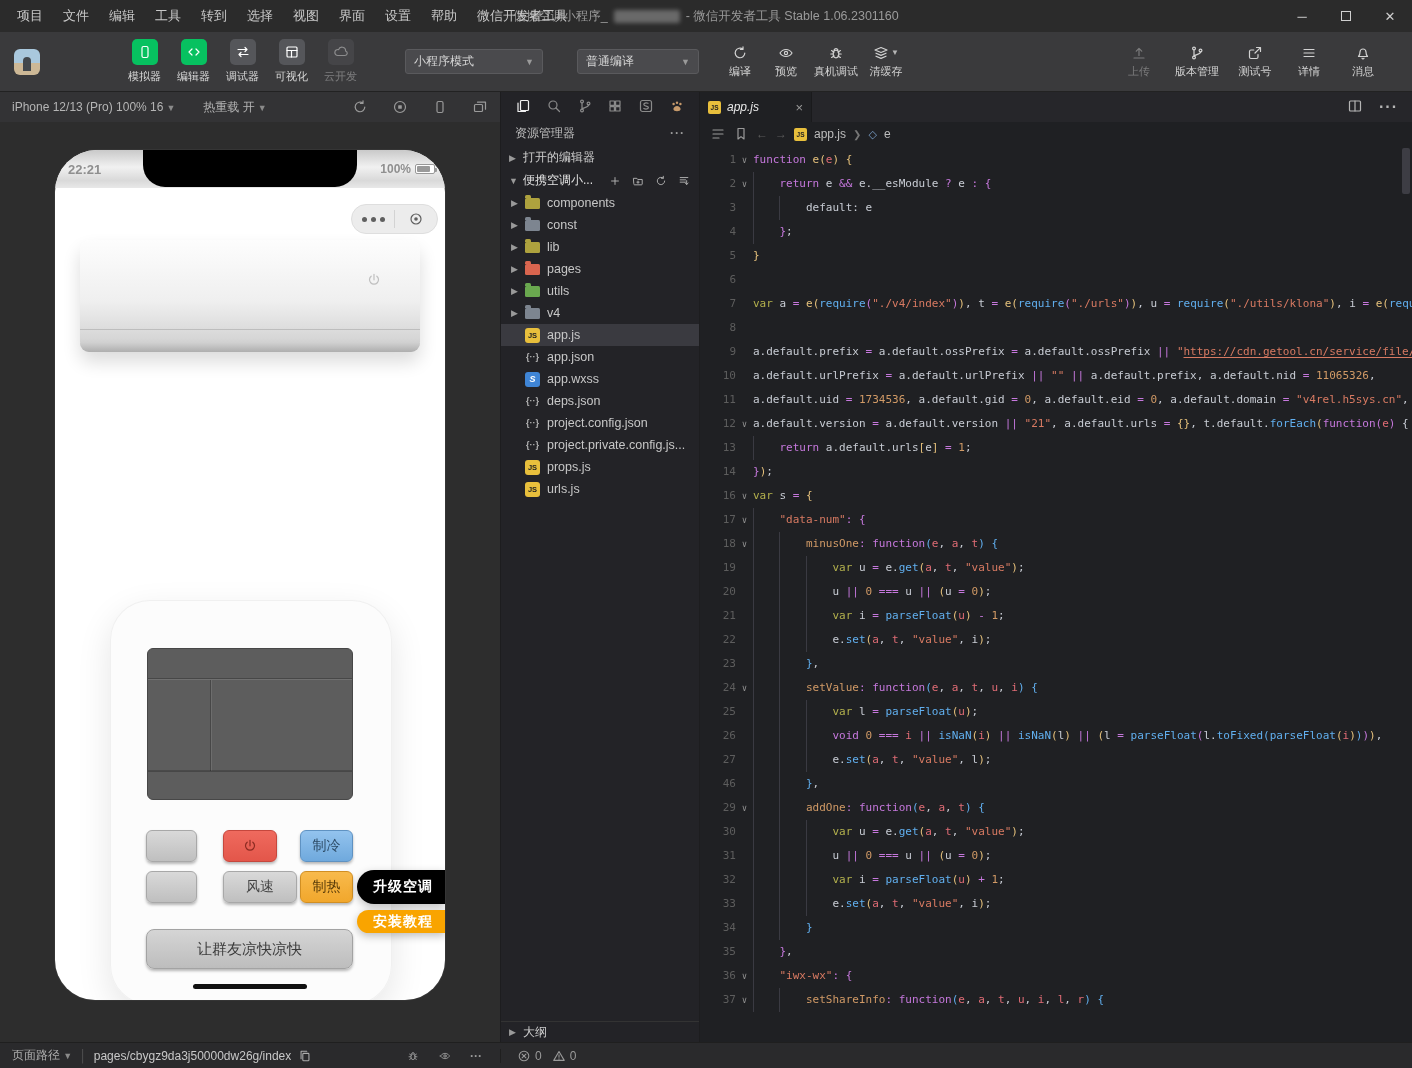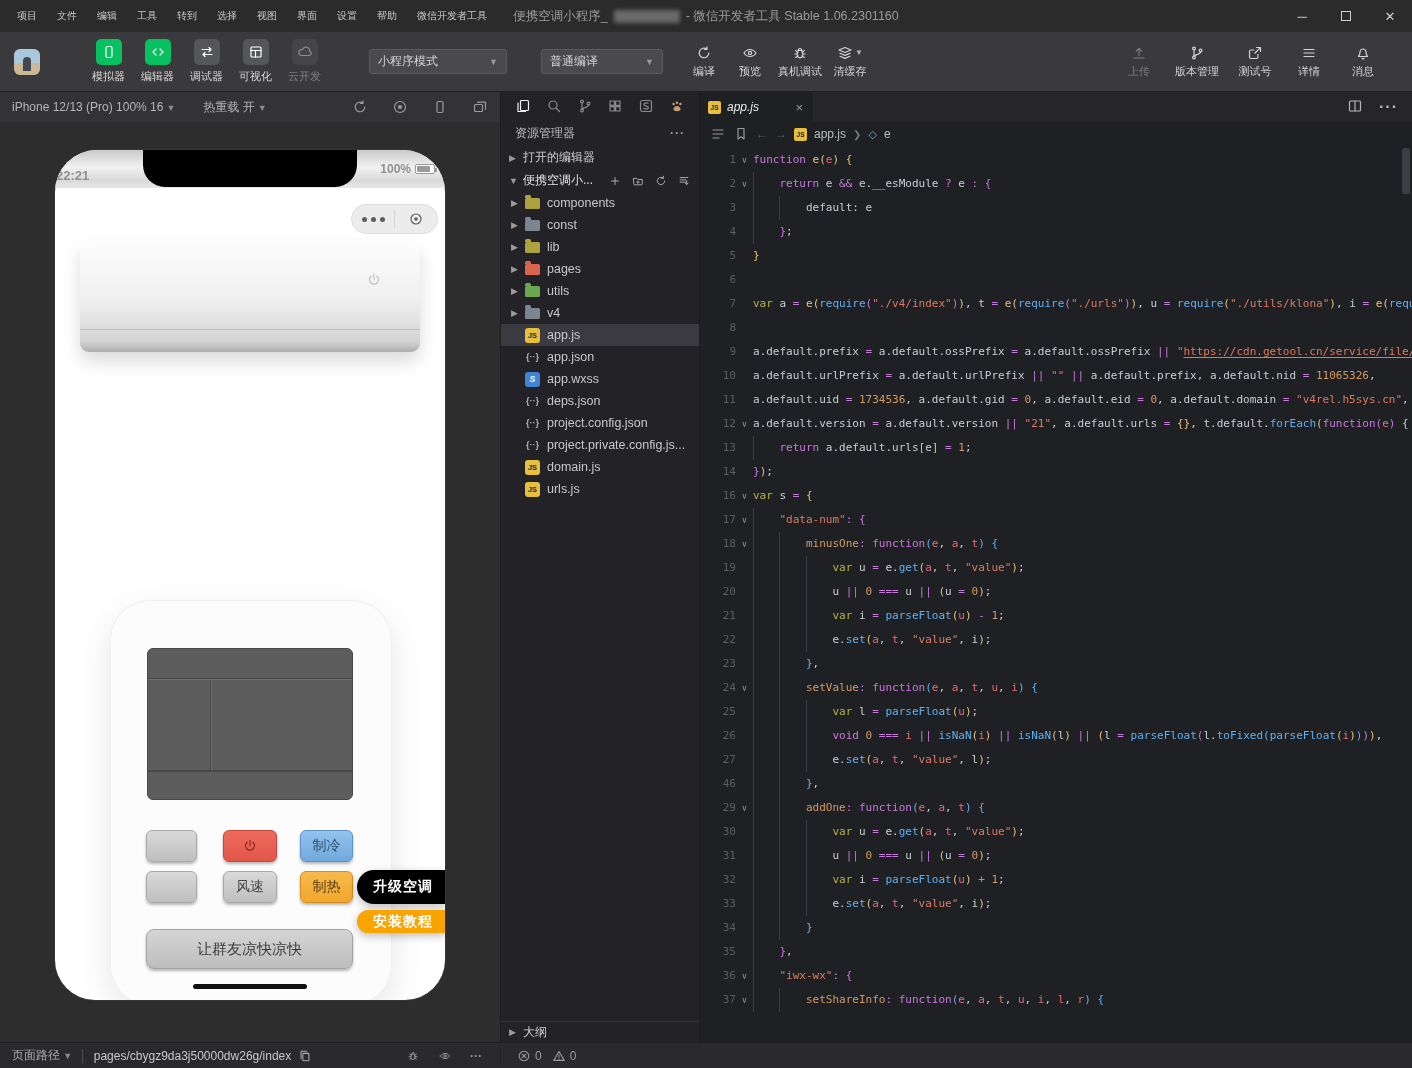--- a/index.html
+++ b/index.html
@@ -3,21 +3,21 @@
 <meta charset="utf-8">
 <style>
   * { margin:0; padding:0; box-sizing:border-box; }
   html,body { background:#1a1a1a; }
   body { font-family:"Liberation Sans","DejaVu Sans",sans-serif; }
   #app { position:relative; width:1412px; height:1068px; background:#2d2d2d; overflow:hidden; color:#ccc; }
 
   
   .titlebar { position:relative; height:32px; background:#2b2b2b; display:flex; align-items:center; }
   .menus { display:flex; gap:2px; margin-left:8px; z-index:2; }
-  .menu-item { font-size:10px; color:#c9c9c9; padding:4px 9px; border-radius:3px; cursor:default; }
+  .menu-item { font-size:13px; color:#c9c9c9; padding:4px 9px; border-radius:3px; cursor:default; }
   .win-title { position:absolute; left:0; right:0; text-align:center; font-size:12.5px; color:#9a9a9a; display:flex; justify-content:center; align-items:center; gap:6px; }
   .redact { display:inline-block; width:66px; height:13px; background:#7e7e7e; border-radius:2px; filter:blur(2px); opacity:.75; }
   .win-controls { margin-left:auto; display:flex; z-index:2; }
   .win-controls .wc { width:44px; height:32px; display:flex; align-items:center; justify-content:center; color:#cfcfcf; font-size:13px; }
   .wc .maxbox { width:10px; height:10px; border:1px solid #cfcfcf; }
 
   
   .toolbar { height:60px; background:#3a3a3c; display:flex; align-items:center; border-bottom:1px solid #222; }
   .avatar { width:26px; height:26px; border-radius:6px; margin-left:14px; background:linear-gradient(180deg,#a9c8dd 55%,#cdb896 55%); position:relative; overflow:hidden; flex:none; }
   .avatar::after { content:""; position:absolute; left:9px; top:8px; width:8px; height:14px; background:#43484d; border-radius:4px 4px 0 0; }
@@ -43,21 +43,21 @@
 
   
   .sim-toolbar { height:30px; display:flex; align-items:center; font-size:12px; color:#b5b5b5; background:#333335; }
   .sim-toolbar .dev { margin-left:12px; white-space:nowrap; }
   .sim-toolbar .hot { margin-left:28px; white-space:nowrap; }
   .sim-toolbar .caret { font-size:9px; color:#8a8a8a; margin-left:3px; }
   .sim-icons { margin-left:auto; margin-right:12px; display:flex; gap:24px; color:#9a9a9a; }
 
   .phone { position:absolute; left:55px; top:58px; width:390px; height:850px; background:#fff; border-radius:42px 42px 40px 40px; overflow:hidden; box-shadow:0 0 0 1px rgba(255,255,255,.04); }
   .p-status { position:absolute; top:0; left:0; right:0; height:38px; background:linear-gradient(180deg,#c9c9c9,#f1f1f1 45%,#d9d9d9 80%,#e8e8e8); }
-  .p-time { position:absolute; left:1px; top:12px; font-size:13px; color:#8f8f8f; font-weight:bold;margin-top:6px; }
+  .p-time { position:absolute; left:13px; top:12px; font-size:13px; color:#8f8f8f; font-weight:bold; }
   .p-batt { position:absolute; right:10px; top:12px; display:flex; align-items:center; gap:4px; color:#8f8f8f; font-size:12px; font-weight:bold; }
   .batt-shell { width:20px; height:10px; border:1px solid #999; border-radius:2px; position:relative; background:#fff; }
   .batt-shell::before { content:""; position:absolute; left:1px; top:1px; bottom:1px; width:13px; background:#9a9a9a; border-radius:1px; }
   .batt-shell::after { content:""; position:absolute; right:-3px; top:2.5px; width:2px; height:4px; background:#999; border-radius:0 1px 1px 0; }
   .p-notch { position:absolute; left:88px; top:0; width:214px; height:37px; background:#000; border-radius:0 0 22px 22px; }
   .p-capsule { position:absolute; right:7px; top:54px; width:87px; height:30px; background:#ececec; border:1px solid #dedede; border-radius:16px; display:flex; align-items:center; }
   .cap-dots { flex:1; display:flex; justify-content:center; gap:4px; }
   .cap-dots i { width:5px; height:5px; border-radius:50%; background:#5f5f5f; }
   .cap-div { width:1px; height:18px; background:#d3d3d3; }
   .cap-target { flex:1; display:flex; justify-content:center; color:#5f5f5f; }
@@ -176,21 +176,21 @@
       <div class="wc">─</div>
       <div class="wc">
           <span class="maxbox"></span>
         </div>
       <div class="wc">✕</div>
     </div>
   </div>
 
   <div class="toolbar">
     <div class="avatar"></div>
-    <div class="tgroup" id="modeButtons" style="margin-left:44px;">
+    <div class="tgroup" id="modeButtons" style="margin-left:80px;">
         <div class="tbtn green">
           <div class="tico">
             <span class="ic">
               <svg width="16" height="16" viewBox="0 0 16 16" fill="none" stroke="currentColor" stroke-width="1.2" stroke-linecap="round" stroke-linejoin="round">
                 <rect x="5" y="2.5" width="6" height="11" rx="1.5"></rect>
               </svg>
             </span>
           </div>
           <div class="tlabel">模拟器</div>
         </div>
@@ -422,21 +422,21 @@
                 <span class="ic">
                   <svg width="16" height="16" viewBox="0 0 16 16" fill="none" stroke="currentColor" stroke-width="1.2" stroke-linecap="round" stroke-linejoin="round">
                     <path d="M8 2.4v5.4"></path>
                     <path d="M5.2 4.2a4.5 4.5 0 1 0 5.6 0"></path>
                   </svg>
                 </span>
               </span>
             </div>
           <div class="rbtn blue" style="left:190px;top:230px;width:53px;height:32px;">制冷</div>
           <div class="rbtn" style="left:36px;top:271px;width:51px;height:32px;"></div>
-          <div class="rbtn" style="left:113px;top:271px;width:54px;height:32px;">风速</div>
+          <div class="rbtn" style="left:113px;top:271px;width:74px;height:32px;">风速</div>
           <div class="rbtn orange" style="left:190px;top:271px;width:53px;height:32px;">制热</div>
           <div class="r-long">让群友凉快凉快</div>
           <div class="r-home"></div>
         </div>
 
         <div class="float-pill" style="top: 720px; background: rgb(0, 0, 0);" id="pill0">升级空调</div>
         <div class="float-pill" style="top: 760px; height: 23px; background: rgb(249, 164, 0);" id="pill1">安装教程</div>
       </div>
     </div>
 
@@ -582,21 +582,21 @@
           <div class="titem">
             <span class="badge json">{··}</span>
             <span>project.config.json</span>
           </div>
           <div class="titem">
             <span class="badge json">{··}</span>
             <span>project.private.config.js...</span>
           </div>
           <div class="titem">
             <span class="badge js">JS</span>
-            <span>domain.js</span>
+            <span>props.js</span>
           </div>
           <div class="titem">
             <span class="badge js">JS</span>
             <span>urls.js</span>
           </div>
         </div>
       <div class="outline-row">
         <span class="chev">▶</span>
         <span>大纲</span>
       </div>

